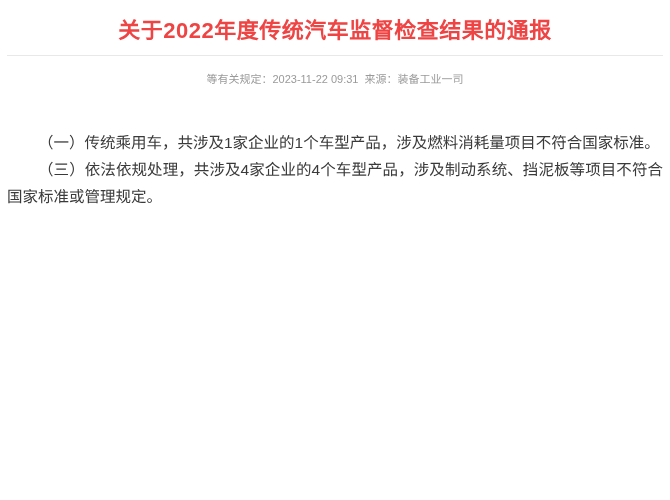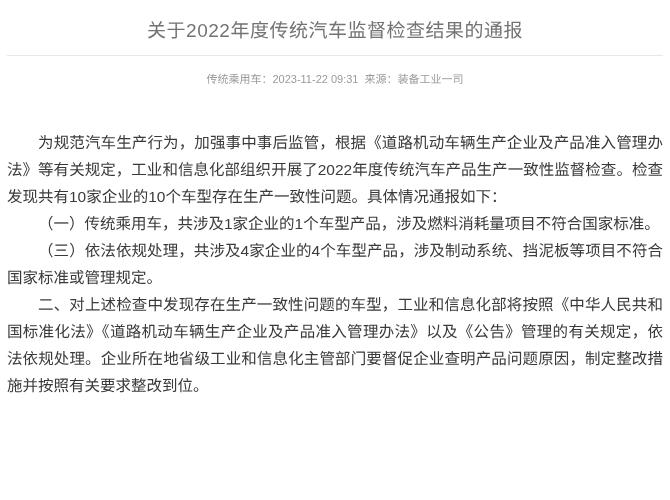--- a/index.html
+++ b/index.html
@@ -12,24 +12,24 @@
   }
   .article {
     width: 670px;
     height: 500px;
     padding: 0 7px;
     background: #ffffff;
   }
   .article-title {
     padding-top: 16px;
     text-align: center;
-    font-size: 19px;
+    font-size: 22px;
     line-height: 30px;
-    font-weight: normal;
-    color: #737373;
+    font-weight: bold;
+    color: #ef4444;
     letter-spacing: 0.5px;
   }
   .title-divider {
     border: none;
     border-top: 1px solid #e8e8e8;
     margin-top: 9px;
     height: 0;
   }
   .meta-row {
     margin-top: 13px;
@@ -55,24 +55,22 @@
 </head>
 <body>
 
 <div class="article">
 
   <h1 class="article-title">关于2022年度传统汽车监督检查结果的通报</h1>
 
   <hr class="title-divider">
 
   <div class="meta-row">
-    <span class="meta-item"><span>传统乘用车：</span><span>2023-11-22 09:31</span></span>
+    <span class="meta-item"><span>等有关规定：</span><span>2023-11-22 09:31</span></span>
     <span class="meta-item"><span>来源：</span><span>装备工业一司</span></span>
   </div>
 
   <div class="article-body">
-    <p>为规范汽车生产行为，加强事中事后监管，根据《道路机动车辆生产企业及产品准入管理办法》等有关规定，工业和信息化部组织开展了2022年度传统汽车产品生产一致性监督检查。检查发现共有10家企业的10个车型存在生产一致性问题。具体情况通报如下：</p>
     <p>（一）传统乘用车，共涉及1家企业的1个车型产品，涉及燃料消耗量项目不符合国家标准。</p>
     <p>（三）依法依规处理，共涉及4家企业的4个车型产品，涉及制动系统、挡泥板等项目不符合国家标准或管理规定。</p>
-    <p>二、对上述检查中发现存在生产一致性问题的车型，工业和信息化部将按照《中华人民共和国标准化法》《道路机动车辆生产企业及产品准入管理办法》以及《公告》管理的有关规定，依法依规处理。企业所在地省级工业和信息化主管部门要督促企业查明产品问题原因，制定整改措施并按照有关要求整改到位。</p>
   </div>
 
 </div>
 
 </body></html>

